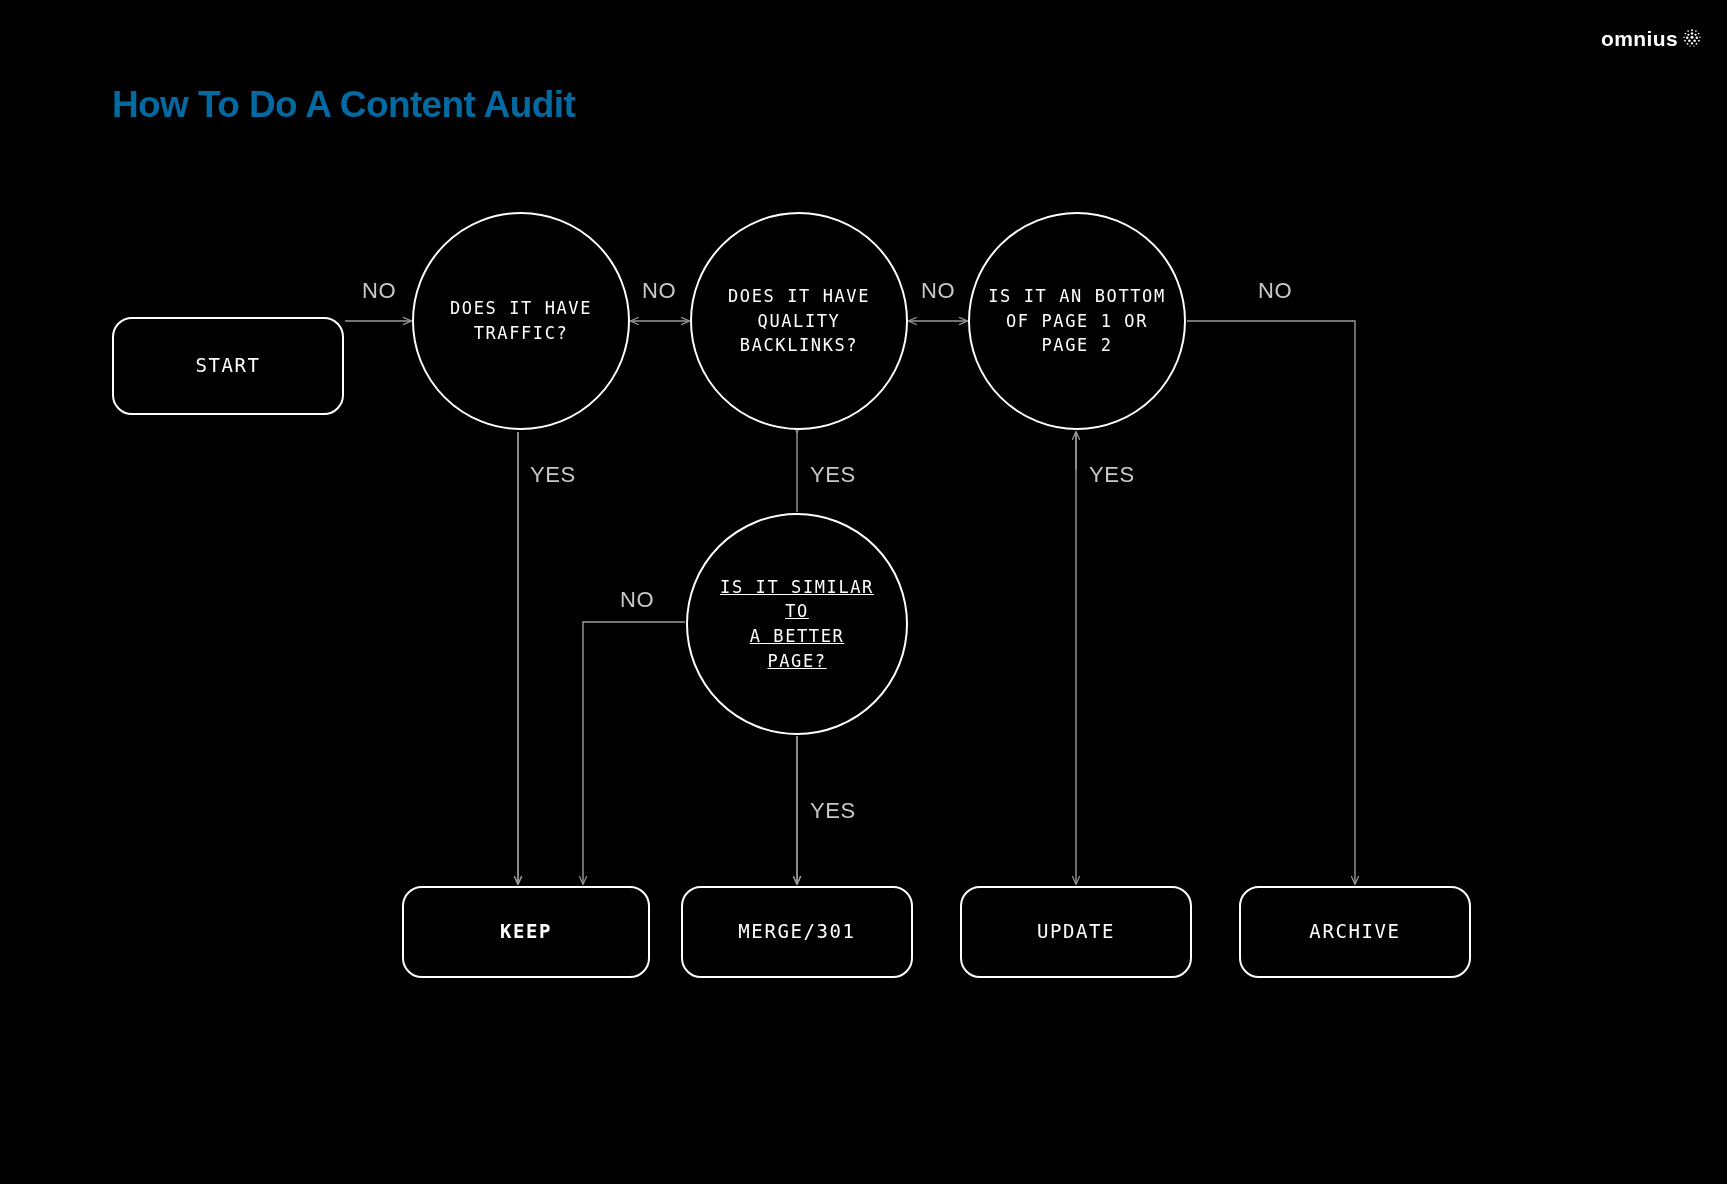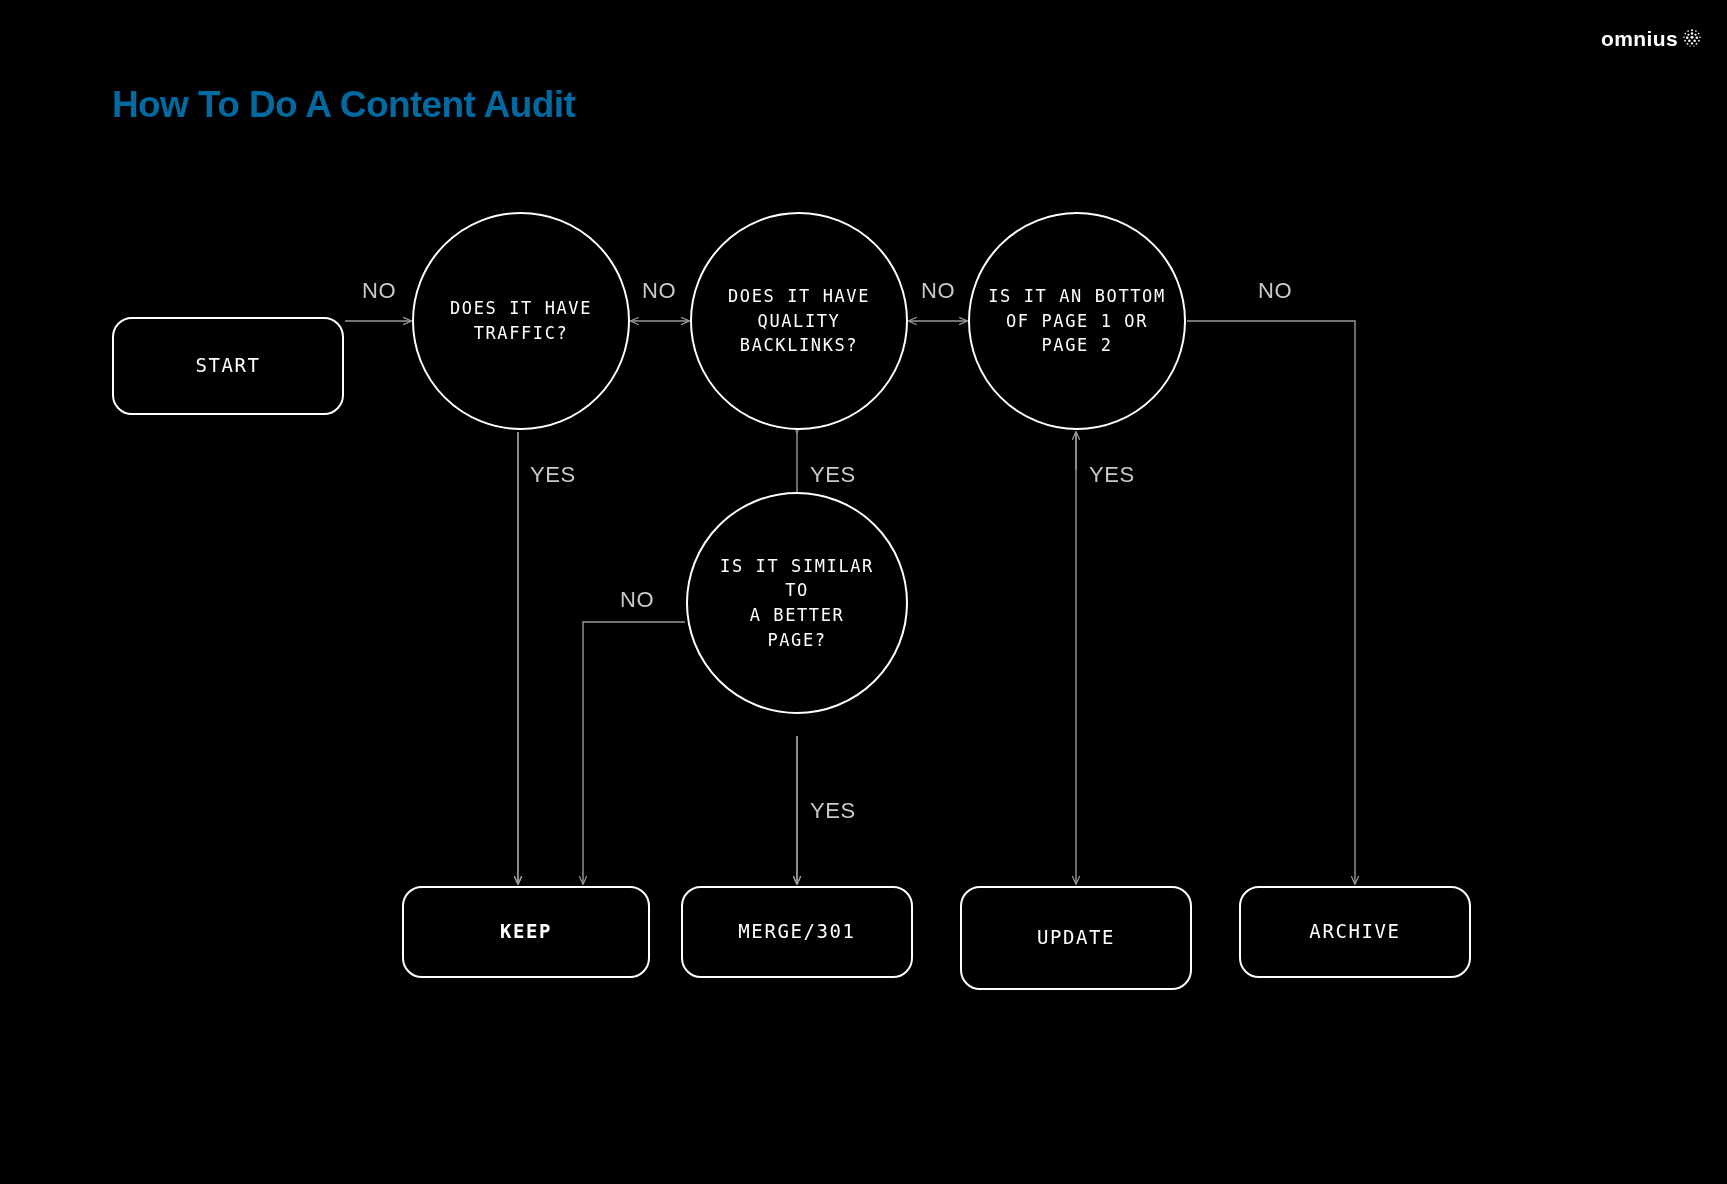--- a/index.html
+++ b/index.html
@@ -174,33 +174,33 @@
   </div>
 
   <div class="node decision" style="left:690px; top:212px; width:218px; height:218px;">
     <span class="multiline">DOES IT HAVE<br>QUALITY<br>BACKLINKS?</span>
   </div>
 
   <div class="node decision" style="left:968px; top:212px; width:218px; height:218px;align-items:center;">
     <span class="multiline">IS IT AN BOTTOM<br>OF PAGE 1 OR<br>PAGE 2</span>
   </div>
 
-  <div class="node decision" style="left:686px; top:492px; width:222px; height:222px;">
+  <div class="node decision" style="left:686px; top:513px; width:222px; height:222px;text-decoration:underline;">
     <span class="multiline">IS IT SIMILAR TO<br>A BETTER<br>PAGE?</span>
   </div>
 
   <div class="node terminal" style="left:402px; top:886px; width:248px; height:92px;font-weight:bold;">
     <span>KEEP</span>
   </div>
 
   <div class="node terminal" style="left:681px; top:886px; width:232px; height:92px;">
     <span>MERGE/301</span>
   </div>
 
-  <div class="node terminal" style="left:960px; top:886px; width:232px; height:104px;">
+  <div class="node terminal" style="left:960px; top:886px; width:232px; height:92px;">
     <span>UPDATE</span>
   </div>
 
   <div class="node terminal" style="left:1239px; top:886px; width:232px; height:92px;">
     <span>ARCHIVE</span>
   </div>
 
   <div class="edge-label" style="left:362px;  top:278px;">NO</div>
   <div class="edge-label" style="left:642px;  top:278px;">NO</div>
   <div class="edge-label" style="left:921px;  top:278px;">NO</div>

